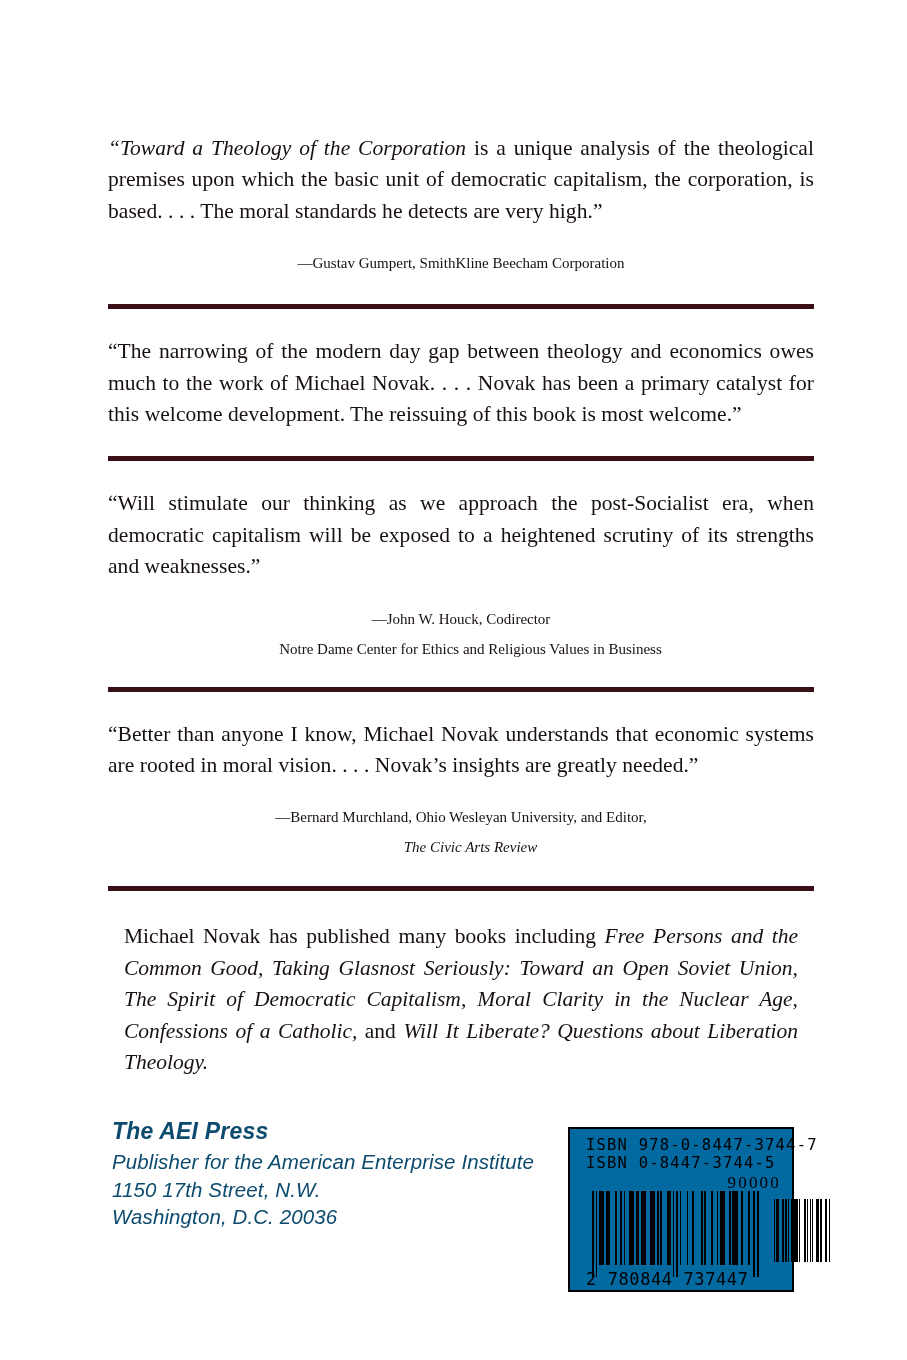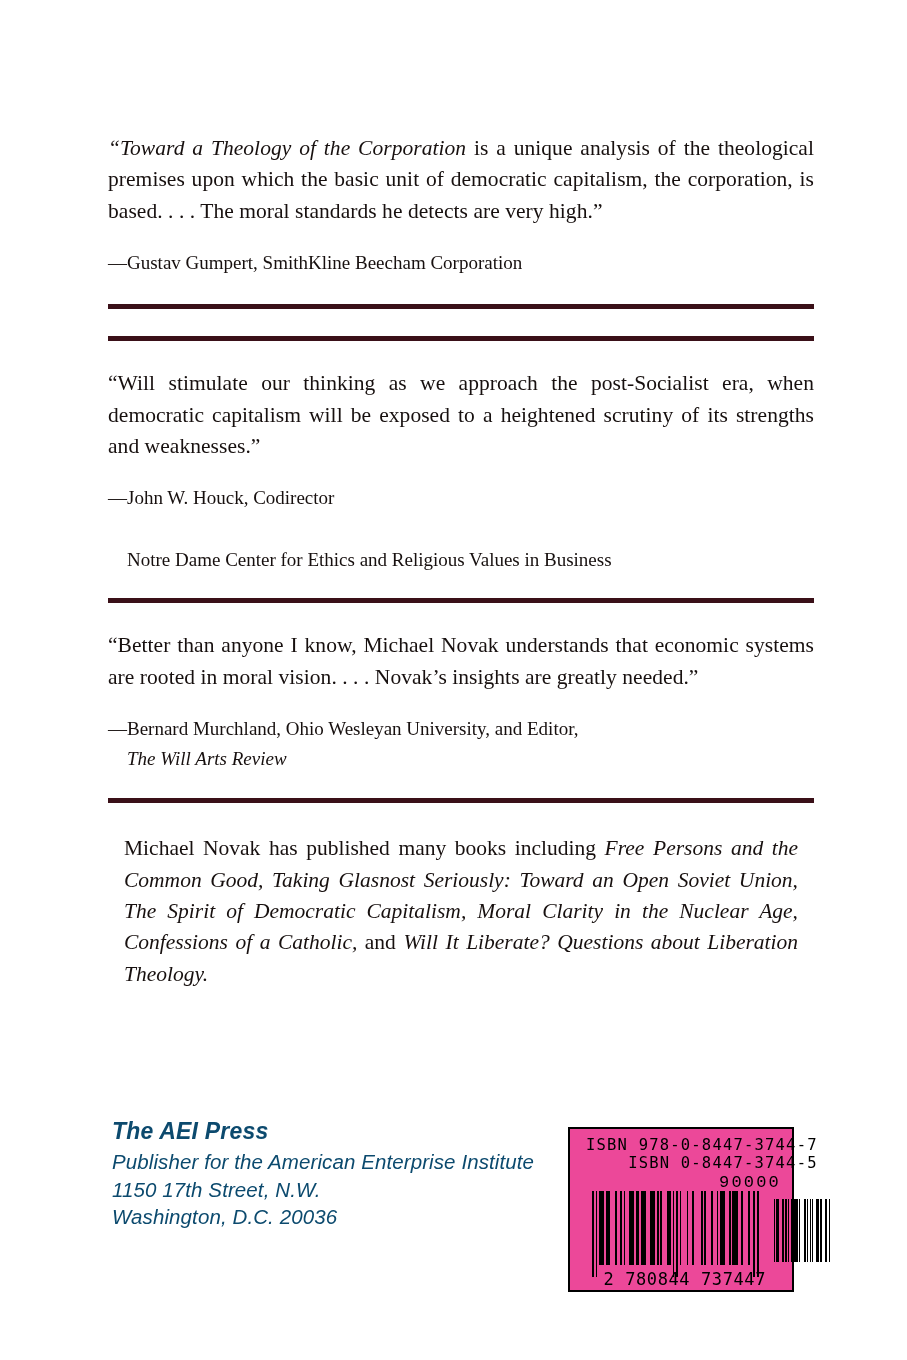--- a/index.html
+++ b/index.html
@@ -32,30 +32,29 @@
     line-height: 31.4px;
     text-align: justify;
     text-justify: inter-word;
     margin: 0;
     letter-spacing: 0.05px;
   }
   .blurb-quote i, .blurb-quote em {
     font-style: italic;
   }
   .blurb-attrib {
-    font-size: 19px;
+    font-size: 15px;
     line-height: 30px;
     margin: 21px 0 0 0;
-    text-align: left;
+    text-align: center;
     white-space: pre-wrap;
   }
   .blurb-attrib .second-line {
     display: block;
     padding-left: 19px;
-    margin-top: 32px;
   }
   .blurb-attrib .ital {
     display: block;
     padding-left: 19px;
     font-style: italic;
   }
 
   
   .rule {
     width: 706px;
@@ -101,40 +100,39 @@
   }
 
   
   .barcode-box {
     position: absolute;
     left: 568px;
     top: 1127px;
     width: 226px;
     height: 165px;
     border: 2px solid #000000;
-    background: #ec4899;
+    background: #0369a1;
     box-sizing: border-box;
-    text-align: right;
   }
   .isbn-lines {
     position: absolute;
     left: 16px;
     top: 8px;
     font-family: "DejaVu Sans Mono", "Liberation Mono", monospace;
     font-size: 15.5px;
     line-height: 17.5px;
     letter-spacing: 1.2px;
     color: #000;
     white-space: pre;
   }
   .addon-num {
     position: absolute;
     right: 11px;
     top: 44px;
-    font-family: Liberation Mono, monospace;
+    font-family: Liberation Serif, serif;
     font-size: 17px;
     letter-spacing: 2.2px;
     color: #000;
   }
   .bars-main {
     position: absolute;
     left: 22px;
     top: 62px;
     width: 167px;
     height: 86px;
@@ -174,38 +172,39 @@
     <div class="blurb">
       <p class="blurb-quote"><em>“Toward a Theology of the Corporation</em><span> is a unique analysis of the theological premises upon which the basic unit of democratic capitalism, the corporation, is based. . . . The moral standards he detects are very high.”</span></p>
       <p class="blurb-attrib">—Gustav Gumpert, SmithKline Beecham Corporation</p>
     </div>
 
     <div class="rule-wrap" style="margin-top:26px;margin-bottom:27px;">
       <div class="rule"></div>
     </div>
 
     <div class="blurb">
+      <p class="blurb-quote">“The narrowing of the modern day gap between theology and economics owes much to the work of Michael Novak. . . . Novak has been a primary catalyst for this welcome development. The reissuing of this book is most welcome.”</p>
     </div>
 
     <div class="rule-wrap" style="margin-top:26px;margin-bottom:27px;">
       <div class="rule"></div>
     </div>
 
     <div class="blurb">
       <p class="blurb-quote">“Will stimulate our thinking as we approach the post-Socialist era, when democratic capitalism will be exposed to a heightened scrutiny of its strengths and weaknesses.”</p>
       <p class="blurb-attrib"><span>—John W. Houck, Codirector</span><span class="second-line">Notre Dame Center for Ethics and Religious Values in Business</span></p>
     </div>
 
     <div class="rule-wrap" style="margin-top:23px;margin-bottom:27px;">
       <div class="rule"></div>
     </div>
 
     <div class="blurb">
       <p class="blurb-quote">“Better than anyone I know, Michael Novak understands that economic systems are rooted in moral vision. . . . Novak’s insights are greatly needed.”</p>
-      <p class="blurb-attrib"><span>—Bernard Murchland, Ohio Wesleyan University, and Editor,</span><span class="ital">The Will Arts Review</span></p>
+      <p class="blurb-attrib"><span>—Bernard Murchland, Ohio Wesleyan University, and Editor,</span><span class="ital">The Civic Arts Review</span></p>
     </div>
 
     <div class="rule-wrap" style="margin-top:24px;margin-bottom:30px;">
       <div class="rule"></div>
     </div>
 
     <p class="bio"><span>Michael Novak has published many books including </span><em>Free Persons and the Common Good, Taking Glasnost Seriously: Toward an Open Soviet Union, The Spirit of Democratic Capitalism, Moral Clarity in the Nuclear Age, Confessions of a Catholic,</em><span> and </span><em>Will It Liberate? Questions about Liberation Theology.</em></p>
 
   </div>
 

